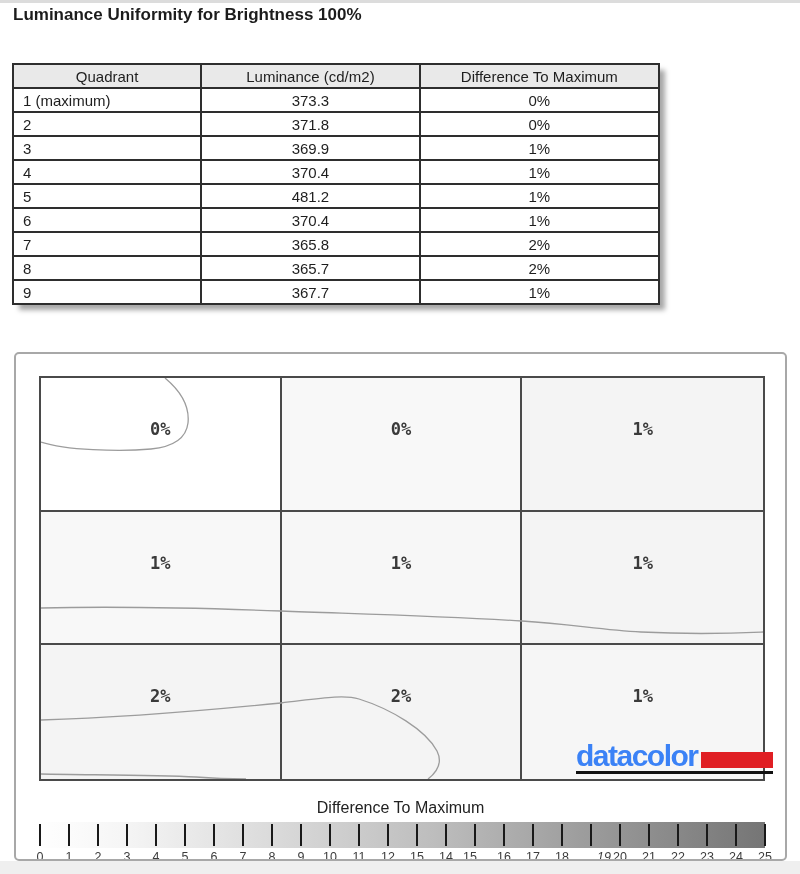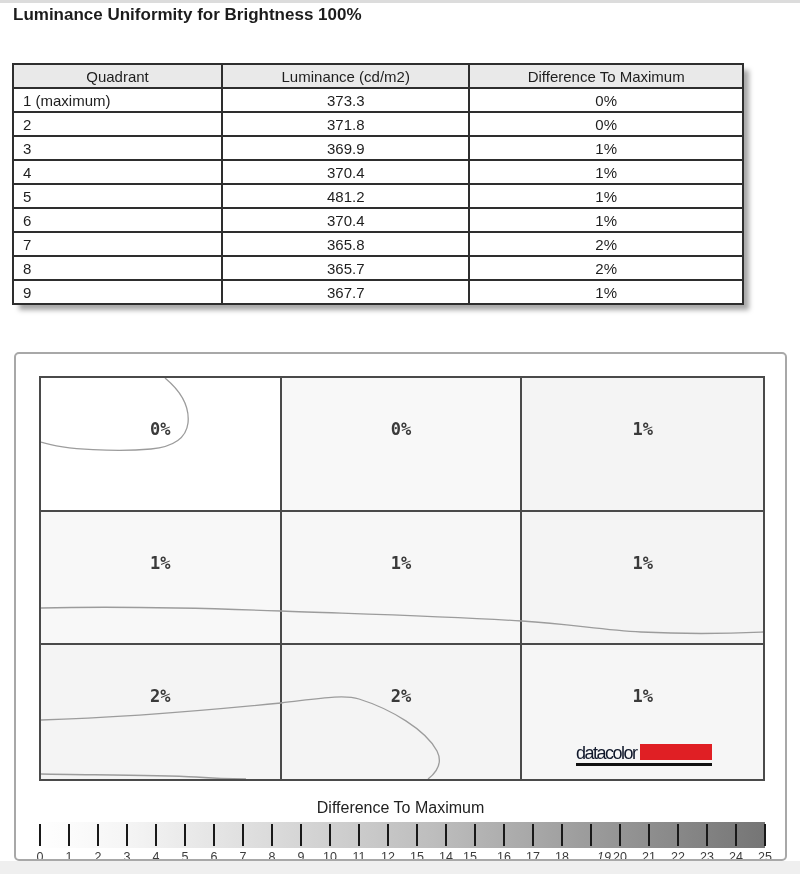--- a/index.html
+++ b/index.html
@@ -4,21 +4,21 @@
 <style>
   * { margin:0; padding:0; box-sizing:border-box; }
   body { background:#ffffff; font-family:"Liberation Sans", sans-serif; }
   .page { position:relative; width:800px; height:874px; background:#ffffff; overflow:hidden; }
 
   .top-strip { position:absolute; left:0; top:0; width:100%; height:3px; background:#dcdcdc; }
 
   .report-title { position:absolute; left:13px; top:5px; font-size:17px; font-weight:bold; color:#1c1c1c; }
 
   
-  .lum-table { position:absolute; left:12px; top:63px; width:732px; border-collapse:collapse;
+  .lum-table { position:absolute; left:12px; top:63px; width:648px; border-collapse:collapse;
                box-shadow:6px 6px 5px -1px rgba(0,0,0,0.35); background:#fff; }
   .lum-table th, .lum-table td { border:2px solid #2e2e2e; height:24px; font-size:15px;
                font-weight:normal; color:#1e1e1e; text-align:center; padding:0 4px; }
   .lum-table th { background:#e9e9e9; }
   .lum-table td.col-quadrant { text-align:left; padding-left:9px; }
   .lum-table col.c1 { width:216px; } .lum-table col.c2 { width:257px; } .lum-table col.c3 { width:285px; }
 
   
   .chart-box { position:absolute; left:14px; top:352px; width:773px; height:509px;
                border:2px solid #a8a8a8; border-radius:5px; background:#ffffff; overflow:hidden; }
@@ -35,21 +35,21 @@
   .uni-grid .cell:nth-child(5){background:#f7f7f7;} .uni-grid .cell:nth-child(6){background:#f4f4f4;}
   .uni-grid .cell:nth-child(7){background:#f4f4f4;} .uni-grid .cell:nth-child(8){background:#f4f4f4;}
   .uni-grid .cell:nth-child(9){background:#f6f6f6;}
   .cell-label { font-family:"DejaVu Sans Mono", monospace; font-size:17px; font-weight:bold; color:#3a3a3a; }
 
   .contour-svg { position:absolute; left:0; top:0; width:100%; height:100%; pointer-events:none; }
 
   
   .logo { position:absolute; left:560px; top:390px; display:flex; align-items:flex-end;
           border-bottom:3px solid #111; padding-bottom:2px; }
-  .logo-text { font-size:18px; font-weight:normal; letter-spacing:-1.5px; color:#0f172a; line-height:0.82; }
+  .logo-text { font-size:30px; font-weight:bold; letter-spacing:-1.5px; color:#3b82f6; line-height:0.82; }
   .logo-block { width:72px; height:16px; margin-left:3px; margin-bottom:1px; }
 
   
   .legend-title { position:absolute; left:0; right:0; top:445px; text-align:center;
                   font-size:16px; color:#222; }
   .legend-bar { position:absolute; left:16px; top:468px; width:733px; height:26px;
                 background:linear-gradient(to right, #ffffff 0%, #f6f6f6 12%, #bdbdbd 55%, #757575 100%); }
   .legend-tick { position:absolute; top:2px; width:2px; height:22px; background:#191919; }
   .legend-num { position:absolute; top:496px; transform:translateX(-50%); font-size:12.5px; color:#3c3c3c; }
 

